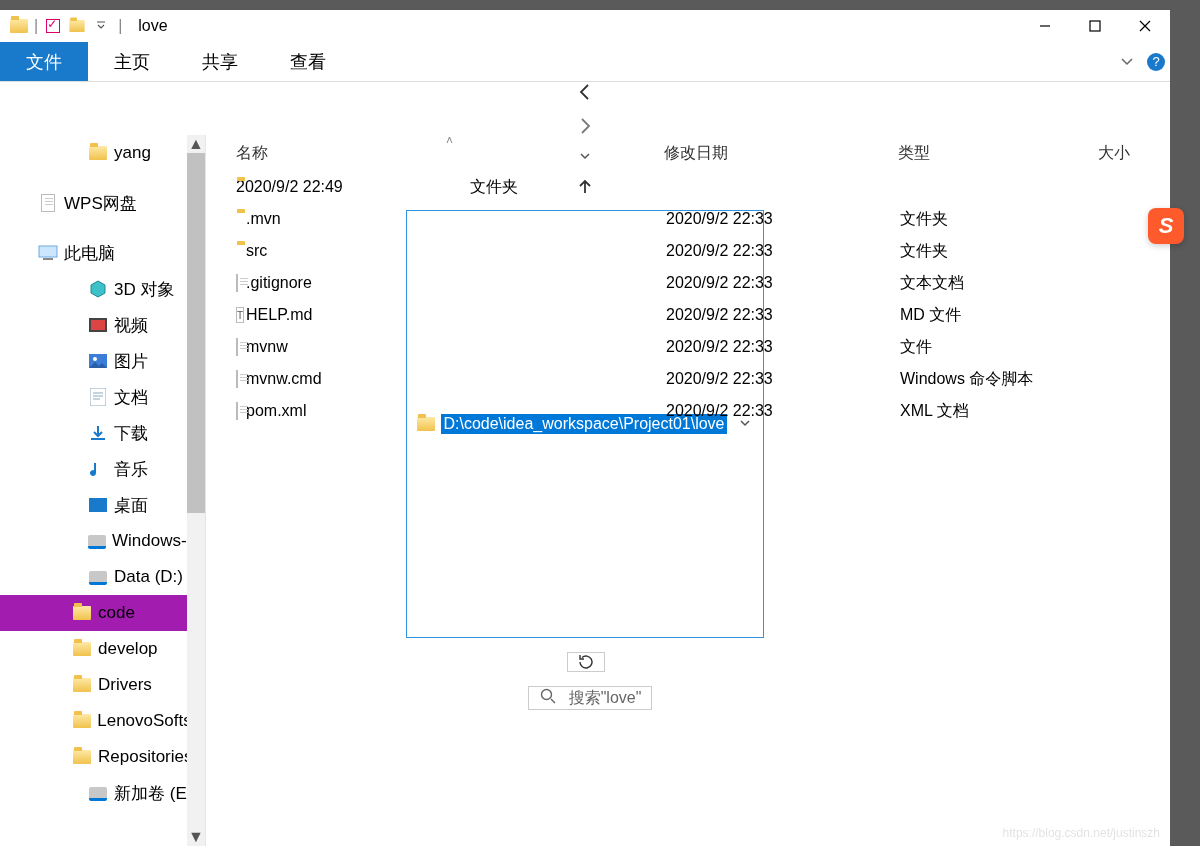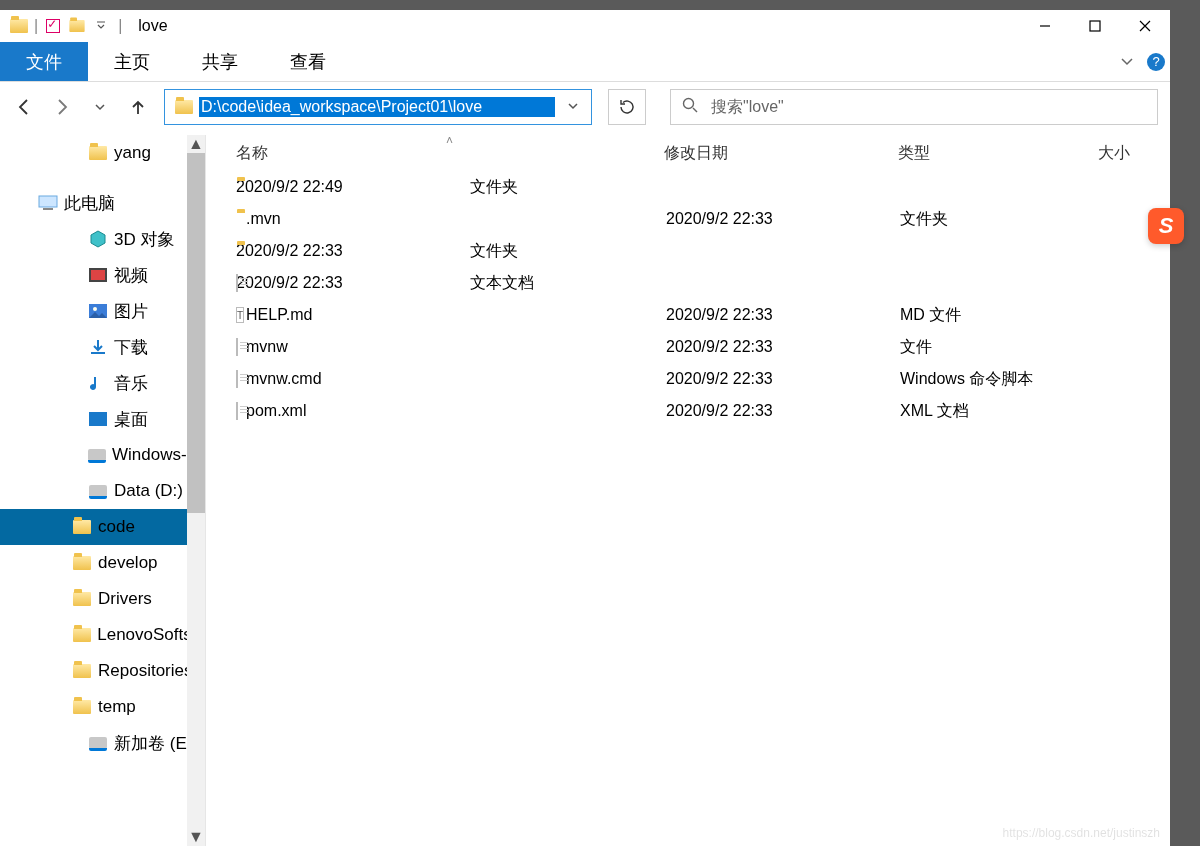--- a/index.html
+++ b/index.html
@@ -22,42 +22,42 @@
   
   .ribbon { height: 40px; display:flex; align-items:stretch; border-bottom:1px solid #ddd; }
   .ribbon .tab { padding: 6px 26px; display:flex; align-items:center; font-size:18px; }
   .ribbon .tab.file { background:#1979ca; color:#fff; }
   .ribbon .spacer { flex:1; }
   .ribbon .collapse { width:30px; display:flex; align-items:center; justify-content:center; }
   .ribbon .help { width:28px; display:flex; align-items:center; justify-content:center; }
   .help-circle { width:18px; height:18px; border-radius:50%; background:#1979ca; color:#fff; font-size:13px; display:flex; align-items:center; justify-content:center; }
 
   
-  .navbar { height:50px; display:flex; align-items:center; padding:0 12px; gap:14px; }
+  .navbar { height:50px; display:flex; align-items:center; padding:0 12px; gap:14px;flex-direction:column; }
   .nav-btn { color:#7a7a7a; display:flex; align-items:center; justify-content:center; width:24px; height:24px; }
   .nav-btn.on { color:#333; }
   .addr-wrap { flex: 0 0 428px; border:1px solid #3393df; display:flex; align-items:center; height:36px; padding:0 6px 0 10px; gap:6px; }
   .addr-wrap .folder-small { width:18px; height:14px; background: linear-gradient(180deg,#ffe9a6,#f0c24d); border-radius:1px; position:relative; }
   .addr-wrap .folder-small::before{ content:""; position:absolute; top:-3px; left:1px; width:8px; height:4px; background:#f0c24d; border-radius:1px 1px 0 0;}
   .addr-text { flex:1; background:#0078d7; color:#fff; padding:1px 2px; font-size:16px; white-space:nowrap; overflow:hidden; }
   .addr-drop { color:#555; padding:0 6px; }
   .refresh-btn { width:38px; height:36px; border:1px solid #ccc; display:flex; align-items:center; justify-content:center; margin-left:2px; }
   .search-wrap { flex:1; border:1px solid #ccc; height:36px; display:flex; align-items:center; padding:0 10px; gap:12px; color:#666; margin-left:10px; }
   .search-text { color:#666; }
 
   
   .body { position:absolute; top:125px; bottom:0; left:0; right:0; display:flex; }
 
   
   .navpane { width:206px; border-right:1px solid #e6e6e6; position:relative; overflow:hidden; }
   .tree { font-size:17px; color:#000; }
   .tree-item { height:36px; display:flex; align-items:center; gap:6px; padding-left:38px; white-space:nowrap; }
   .tree-item.ind1 { padding-left:88px; }
   .tree-item.ind2 { padding-left:72px; }
-  .tree-item.selected { background:#0369a1; }
+  .tree-item.selected { background:#a21caf; }
   .ti-icon { width:20px; height:20px; display:inline-flex; align-items:center; justify-content:center; }
   .ti-folder { width:18px; height:14px; background: linear-gradient(180deg,#ffe9a6,#f0c24d); border-radius:1px; position:relative; }
   .ti-folder::before{ content:""; position:absolute; top:-3px; left:1px; width:8px; height:4px; background:#f0c24d; border-radius:1px 1px 0 0;}
   .ti-disk { width:18px; height:12px; background:#c8c8c8; border-radius:2px; position:relative; }
   .ti-disk::after { content:""; position:absolute; bottom:-2px; left:0; width:18px; height:3px; background:#0078d7; border-radius:0 0 2px 2px; }
   .vscroll { position:absolute; right:0; top:0; width:18px; bottom:0; }
   .vscroll .track { position:absolute; top:0; bottom:0; left:0; right:0; background:#f1f1f1; }
   .vscroll .thumb { position:absolute; top:18px; width:100%; height:360px; background:#c1c1c1; }
   .vscroll .arrow { position:absolute; width:100%; height:18px; display:flex; align-items:center; justify-content:center; color:#555; }
   .vscroll .arrow.up { top:0; }
@@ -202,20 +202,26 @@
     <div class="navpane">
       <div class="tree" id="tree">
           <div class="tree-item ind1">
             <span class="ti-icon">
               <span class="ti-folder"></span>
             </span>
             <span>yang</span>
           </div>
           <div class="tree-item" style="margin-top: 14px;">
             <span class="ti-icon">
+              <span class="fi-file"></span>
+            </span>
+            <span>WPS网盘</span>
+          </div>
+          <div class="tree-item" style="margin-top: 14px;">
+            <span class="ti-icon">
               <svg width="20" height="16">
                 <rect x="1" y="1" width="18" height="11" fill="#cde6ff" stroke="#6aa9e0"></rect>
                 <rect x="5" y="13" width="10" height="2" fill="#888"></rect>
               </svg>
             </span>
             <span>此电脑</span>
           </div>
           <div class="tree-item ind1">
             <span class="ti-icon">
               <svg width="18" height="18">
@@ -238,20 +244,29 @@
               <svg width="18" height="14">
                 <rect width="18" height="14" fill="#3b7dd8"></rect>
                 <circle cx="6" cy="5" r="2" fill="#ffe"></circle>
                 <path d="M0 14l6-6 4 4 3-3 5 5z" fill="#2a5fa8"></path>
               </svg>
             </span>
             <span>图片</span>
           </div>
           <div class="tree-item ind1">
             <span class="ti-icon">
+              <svg width="16" height="18">
+                <rect width="16" height="18" fill="#fff" stroke="#8ab"></rect>
+                <path d="M3 5h10M3 8h10M3 11h7" stroke="#8ab"></path>
+              </svg>
+            </span>
+            <span>文档</span>
+          </div>
+          <div class="tree-item ind1">
+            <span class="ti-icon">
               <svg width="18" height="18">
                 <path d="M9 2v9M5 8l4 4 4-4" stroke="#1979ca" stroke-width="2" fill="none"></path>
                 <path d="M2 15h14" stroke="#1979ca" stroke-width="2"></path>
               </svg>
             </span>
             <span>下载</span>
           </div>
           <div class="tree-item ind1">
             <span class="ti-icon">
               <svg width="16" height="18">
@@ -302,26 +317,20 @@
             <span class="ti-icon">
               <span class="ti-folder"></span>
             </span>
             <span>LenovoSoftstc</span>
           </div>
           <div class="tree-item ind2">
             <span class="ti-icon">
               <span class="ti-folder"></span>
             </span>
             <span>Repositories</span>
-          </div>
-          <div class="tree-item ind2">
-            <span class="ti-icon">
-              <span class="ti-folder"></span>
-            </span>
-            <span>temp</span>
           </div>
           <div class="tree-item ind1">
             <span class="ti-icon">
               <span class="ti-disk"></span>
             </span>
             <span>新加卷 (E:)</span>
           </div>
         </div>
       <div class="vscroll">
         <div class="track"></div>
@@ -354,28 +363,30 @@
             </span>
             <span class="name">.mvn</span>
             <span class="date">2020/9/2 22:33</span>
             <span class="type">文件夹</span>
             <span class="size"></span>
           </div>
           <div class="row">
             <span class="icon">
               <span class="fi-folder"></span>
             </span>
+            <span class="name">src</span>
             <span class="date">2020/9/2 22:33</span>
             <span class="type">文件夹</span>
             <span class="size"></span>
           </div>
           <div class="row">
             <span class="icon">
               <span class="fi-file"></span>
             </span>
+            <span class="name">.gitignore</span>
             <span class="date">2020/9/2 22:33</span>
             <span class="type">文本文档</span>
             <span class="size"></span>
           </div>
           <div class="row">
             <span class="icon">
               <span class="fi-textbadge">T</span>
             </span>
             <span class="name">HELP.md</span>
             <span class="date">2020/9/2 22:33</span>

